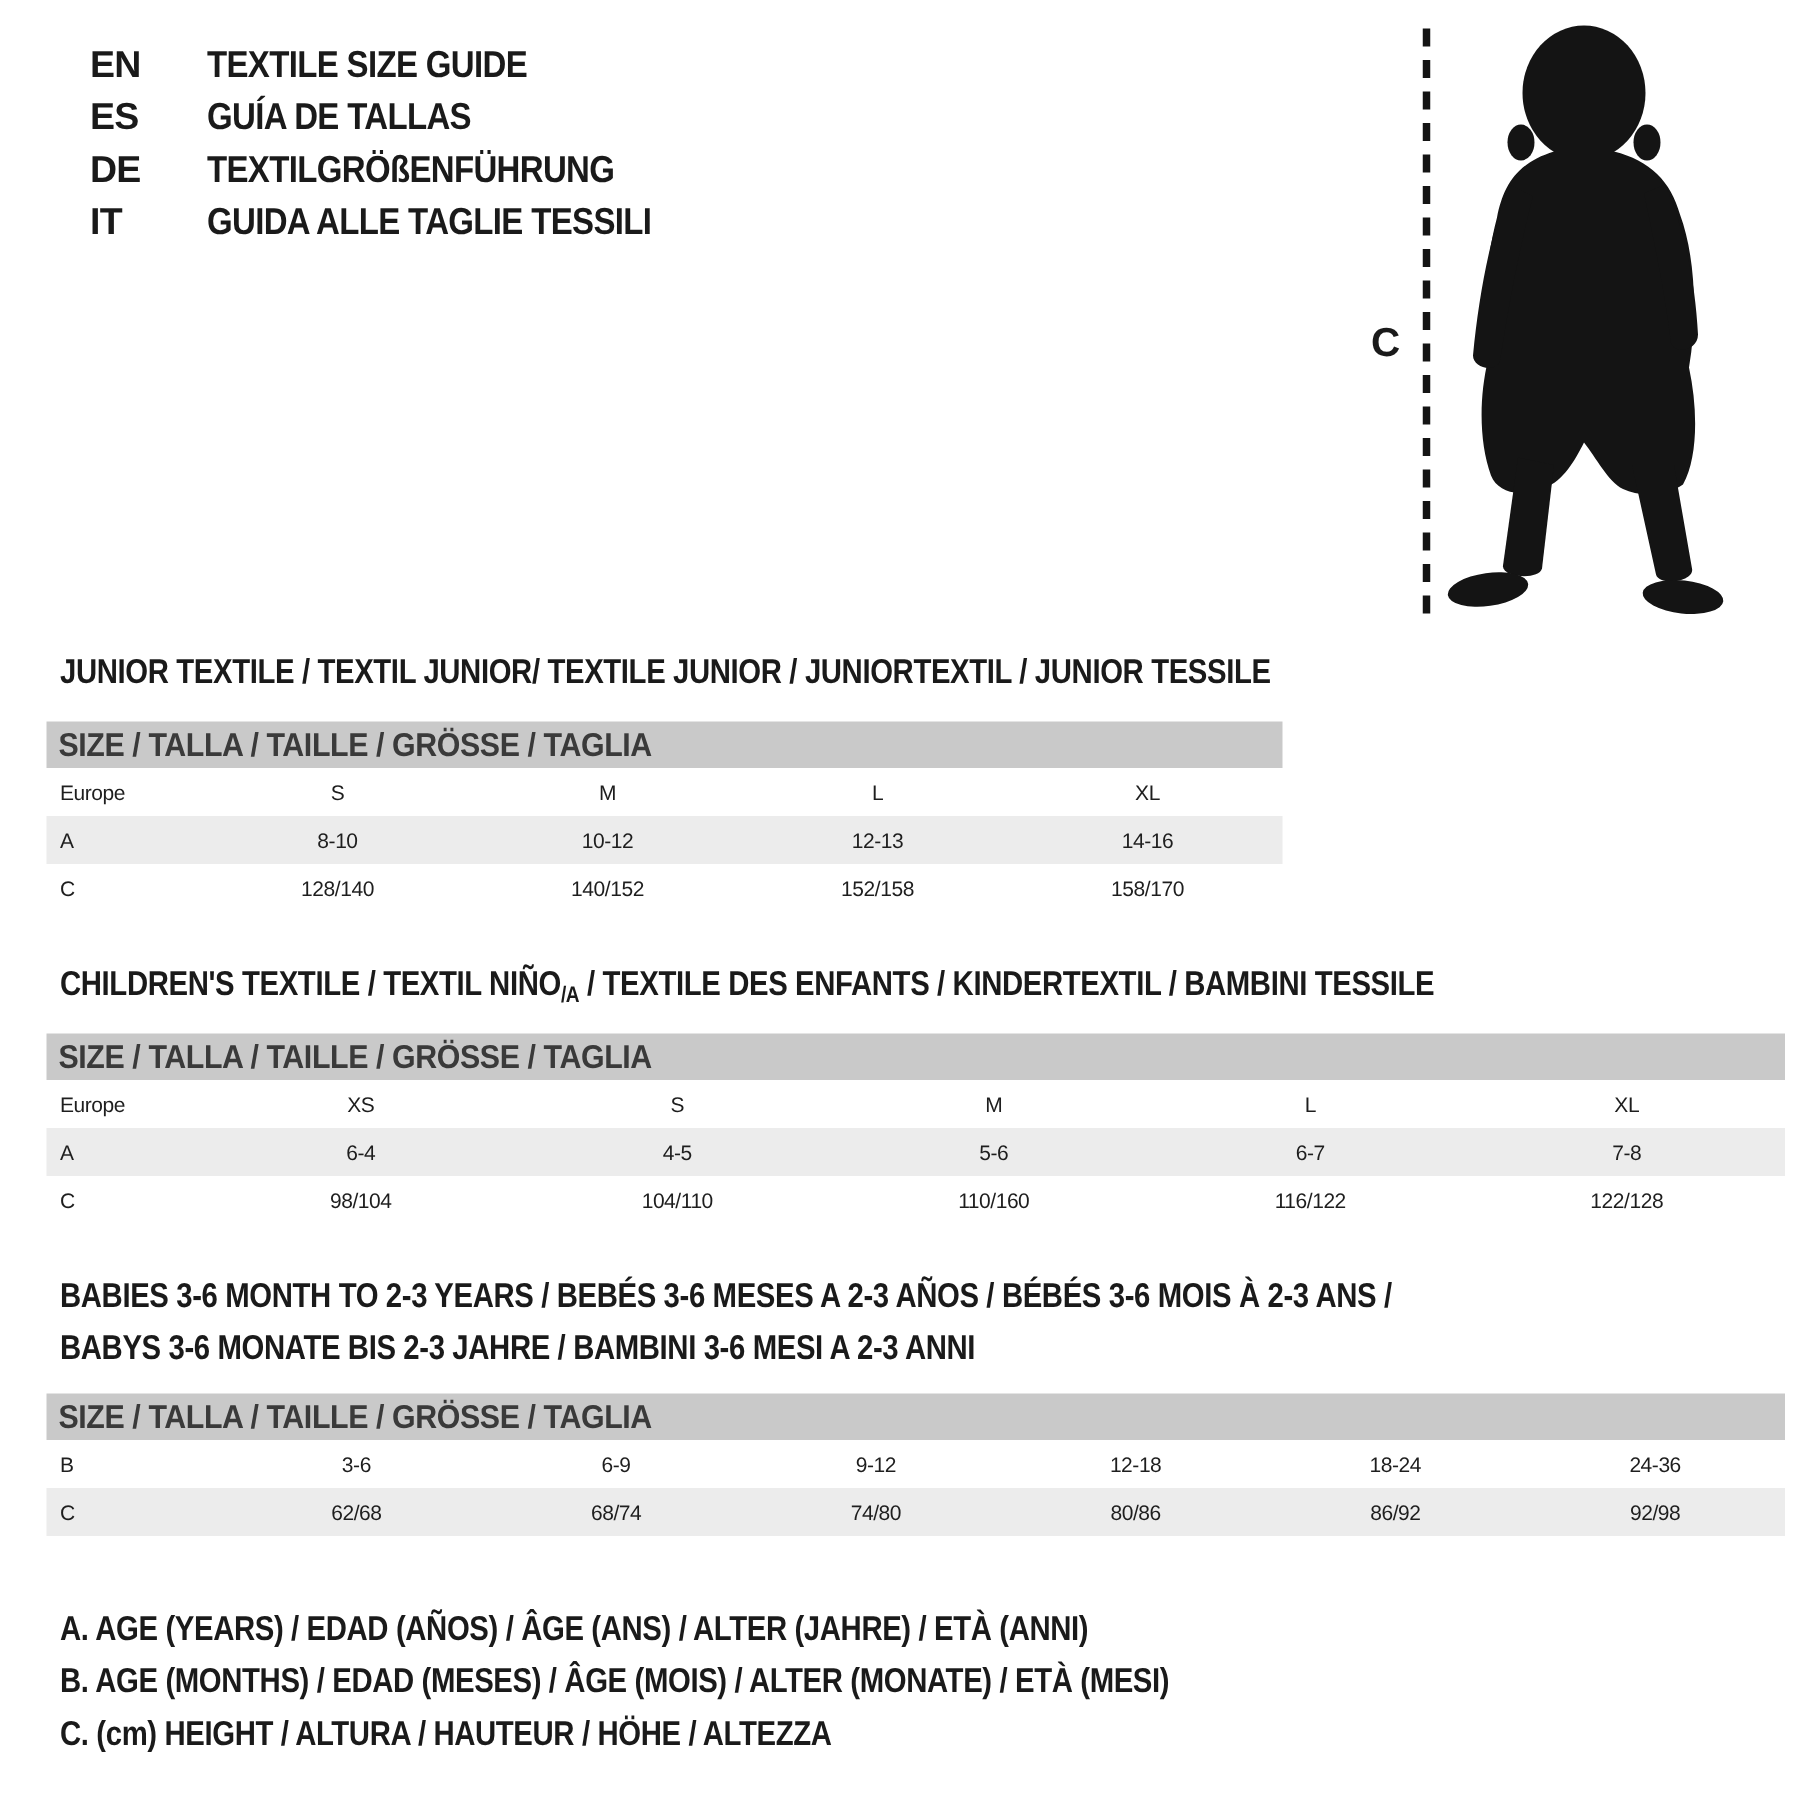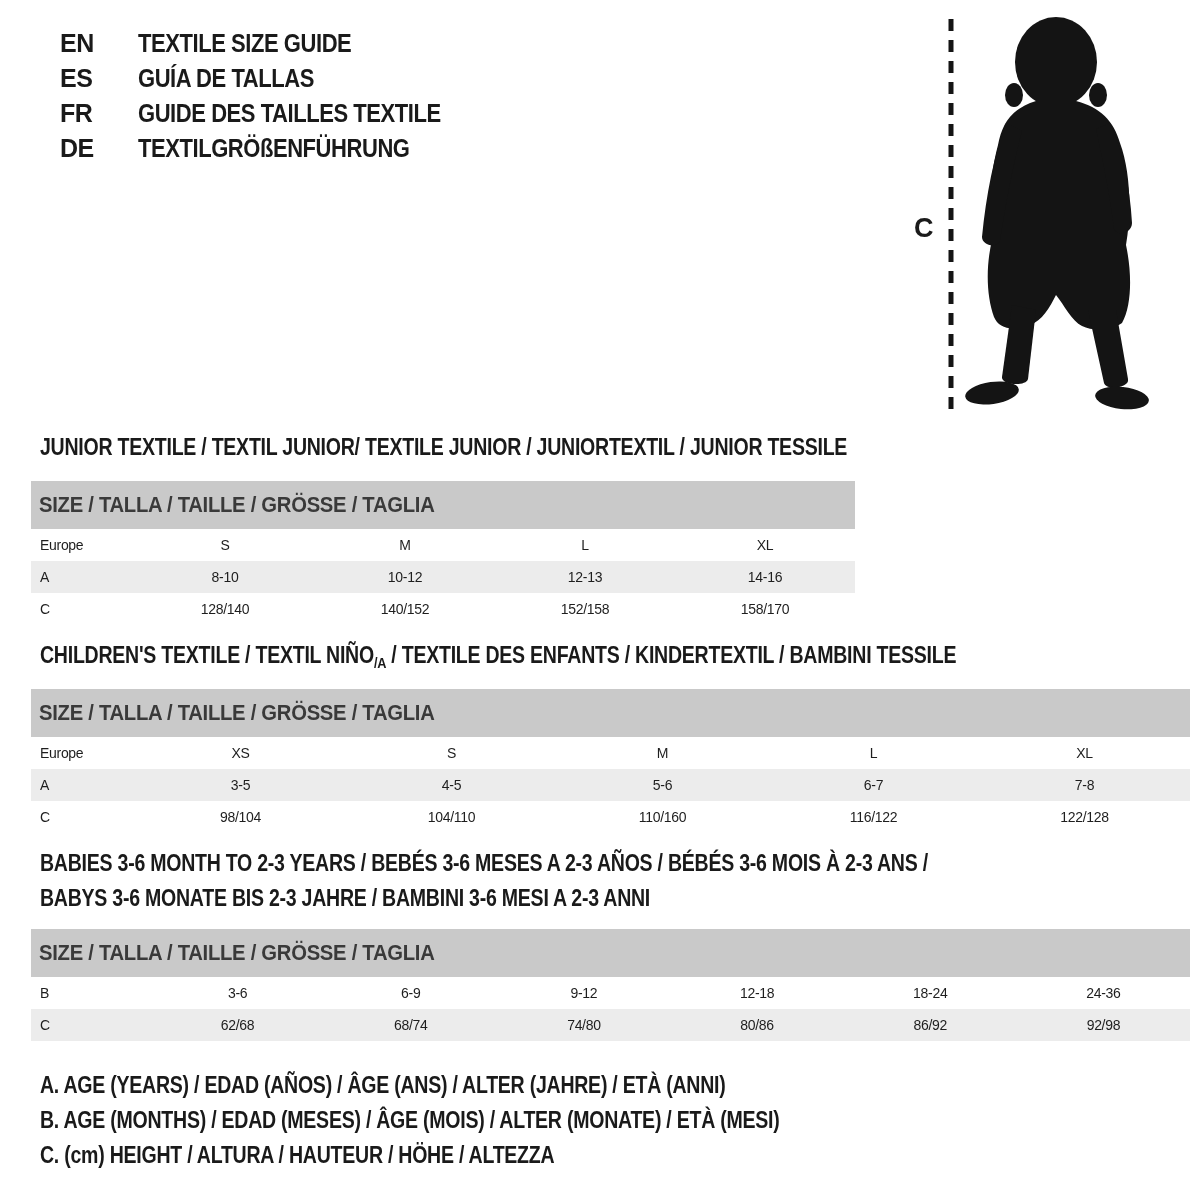--- a/index.html
+++ b/index.html
@@ -25,21 +25,21 @@
   .section-title {
     position:absolute; left:40px; font-size:23px; font-weight:700; letter-spacing:-0.3px;
     white-space:nowrap; transform:scaleX(0.85); transform-origin:0 0;
   }
   .section-title .sub { font-size:15px; vertical-align:-5px; }
   .title-line { height:35px; line-height:35px; }
 
   
   .size-table { position:absolute; left:31px; }
   .thead {
-    height:48px; background:#c9c9c9; display:flex; align-items:center;
+    height:31px; background:#c9c9c9; display:flex; align-items:center;
     padding-left:8px; font-size:22px; font-weight:700; color:#3a3a3a;
   }
   .thead span {
     display:inline-block; transform:scaleX(0.92); transform-origin:0 50%;
     white-space:nowrap; letter-spacing:-0.3px;
   }
   .trow { display:grid; height:32px; align-items:center; font-size:14px; letter-spacing:-0.3px; }
   .t1 .trow { grid-template-columns:104px repeat(4,1fr); }
   .t2 .trow { grid-template-columns:104px repeat(5,1fr); }
   .t3 .trow { grid-template-columns:120px repeat(6,1fr); }
@@ -62,26 +62,26 @@
   <div class="lang-block">
     <div class="lang-row">
       <span class="lang-code">EN</span>
       <span class="lang-title">TEXTILE SIZE GUIDE</span>
     </div>
     <div class="lang-row">
       <span class="lang-code">ES</span>
       <span class="lang-title">GUÍA DE TALLAS</span>
     </div>
     <div class="lang-row">
-      <span class="lang-code">FR</span>
-      <span class="lang-title">GUIDE DES TAILLES TEXTILE</span>
-    </div>
-    <div class="lang-row">
       <span class="lang-code">DE</span>
       <span class="lang-title">TEXTILGRÖßENFÜHRUNG</span>
+    </div>
+    <div class="lang-row">
+      <span class="lang-code">IT</span>
+      <span class="lang-title">GUIDA ALLE TAGLIE TESSILI</span>
     </div>
   </div>
 
   <div class="figure">
     <span class="figure-label">C</span>
     <svg width="300" height="418" viewBox="0 0 300 418">
       <line x1="61" y1="14" x2="61" y2="406" stroke="#141414" stroke-width="5" stroke-dasharray="12 9"></line>
       <g fill="#141414">
         <ellipse cx="166" cy="57" rx="41" ry="45"></ellipse>
         <ellipse cx="124" cy="90" rx="9" ry="12"></ellipse>
@@ -147,21 +147,21 @@
     <div class="trow">
       <div class="cell label">Europe</div>
       <div class="cell">XS</div>
       <div class="cell">S</div>
       <div class="cell">M</div>
       <div class="cell">L</div>
       <div class="cell">XL</div>
     </div>
     <div class="trow shaded">
       <div class="cell label">A</div>
-      <div class="cell">3-5</div>
+      <div class="cell">6-4</div>
       <div class="cell">4-5</div>
       <div class="cell">5-6</div>
       <div class="cell">6-7</div>
       <div class="cell">7-8</div>
     </div>
     <div class="trow">
       <div class="cell label">C</div>
       <div class="cell">98/104</div>
       <div class="cell">104/110</div>
       <div class="cell">110/160</div>

